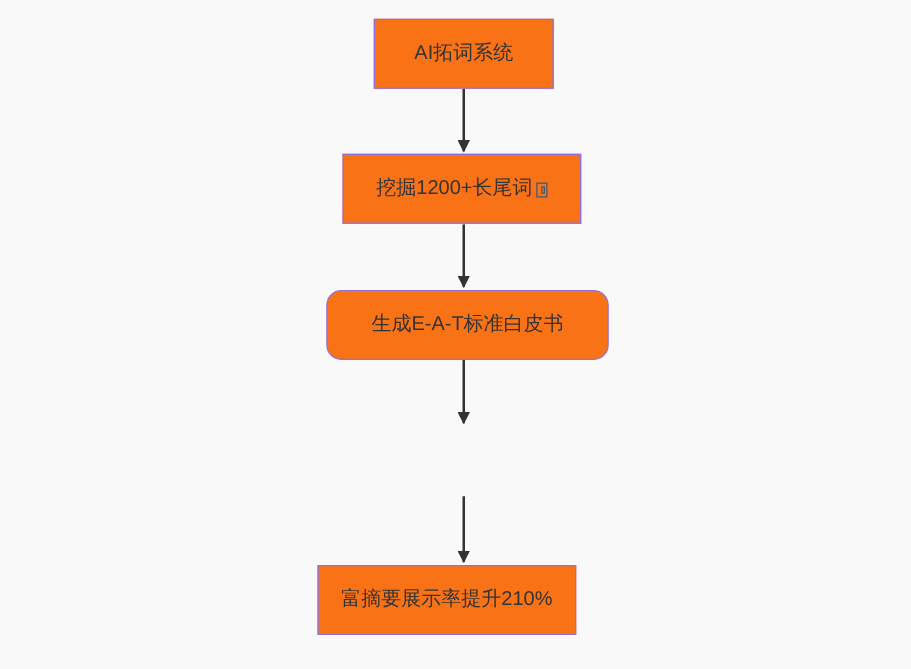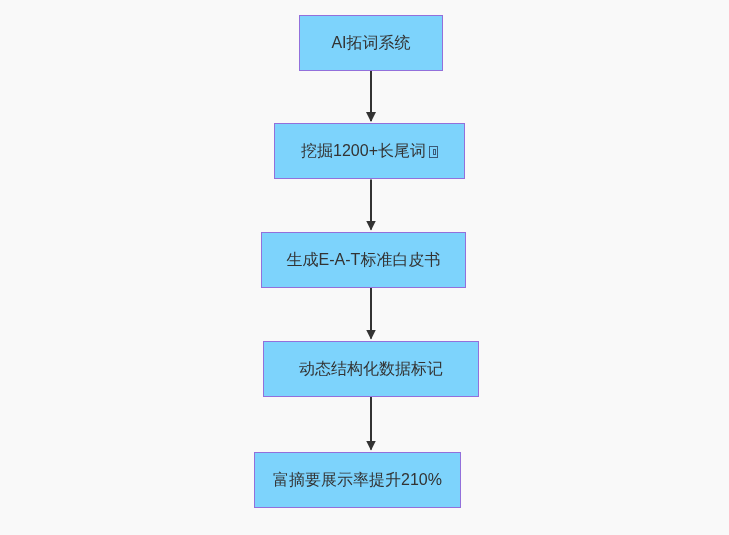--- a/index.html
+++ b/index.html
@@ -20,34 +20,34 @@
     left: 0;
     top: 0;
     width: 729px;
     height: 535px;
     pointer-events: none;
   }
   .node {
     position: absolute;
     height: 56px;
     box-sizing: border-box;
-    background: #7dd3fc;
+    background: #f97316;
     border: 1.5px solid #9370db;
     display: flex;
     align-items: center;
     justify-content: center;
     gap: 2px;
     color: #333333;
     font-size: 16px;
     line-height: 1;
     white-space: nowrap;
   }
   .n1 { left: 299px; top: 15px;  width: 144px; }
   .n2 { left: 274px; top: 123px; width: 191px; }
-  .n3 { left: 261px; top: 232px; width: 205px; }
+  .n3 { left: 261px; top: 232px; width: 226px; border-radius: 12px; }
   .n4 { left: 263px; top: 341px; width: 216px; }
   .n5 { left: 254px; top: 452px; width: 207px; }
   
   .tofu {
     position: relative;
     display: inline-block;
     width: 9px;
     height: 12px;
     box-sizing: border-box;
     border: 1px solid #3c5a78;
@@ -84,21 +84,18 @@
 
   <div class="node n2">
     <span class="lbl">挖掘1200+长尾词</span>
     <span class="tofu"></span>
   </div>
 
   <div class="node n3">
     <span class="lbl">生成E-A-T标准白皮书</span>
   </div>
 
-  <div class="node n4">
-    <span class="lbl">动态结构化数据标记</span>
-  </div>
 
   <div class="node n5">
     <span class="lbl">富摘要展示率提升210%</span>
   </div>
 
 </div>
 
 </body></html>

